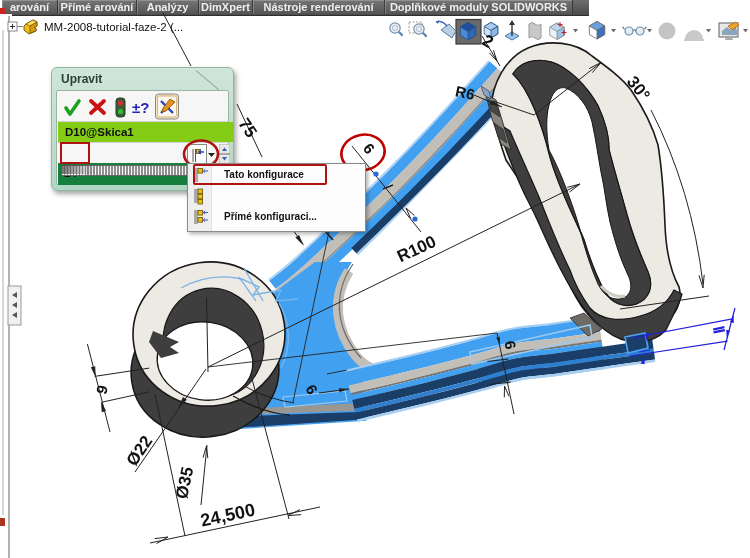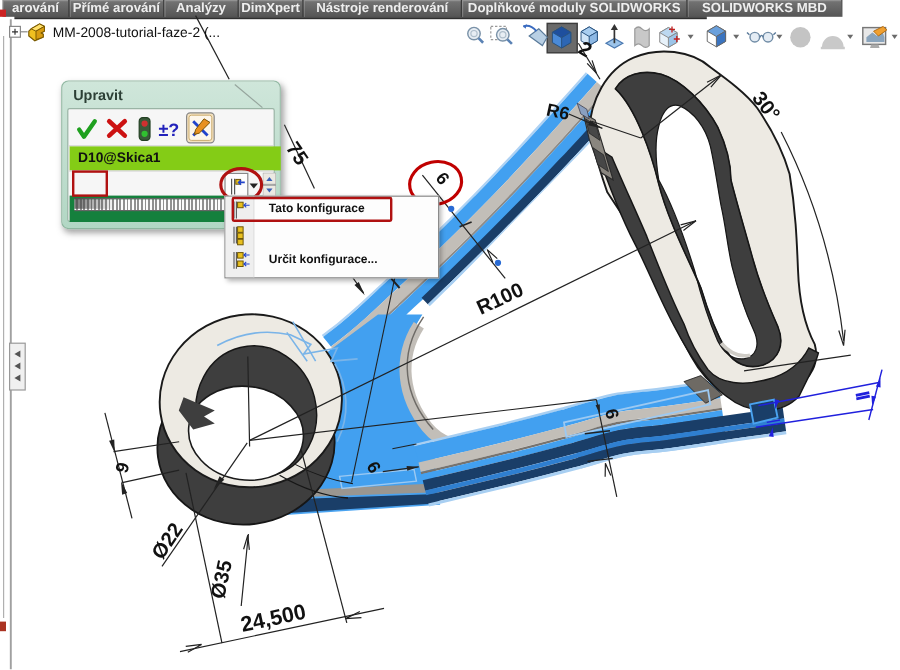--- a/index.html
+++ b/index.html
@@ -40,21 +40,20 @@
   #redell{position:absolute;left:180px;top:137px;}
 </style></head>
 <body>
 <div id="tabbar">
  <span class="tab" style="left:-10px;width:55px">arování</span>
  <span class="tab" style="left:46px;width:78px">Přímé arování</span>
  <span class="tab" style="left:125px;width:61px">Analýzy</span>
  <span class="tab" style="left:187px;width:53px">DimXpert</span>
  <span class="tab" style="left:373px;width:187px">Doplňkové moduly SOLIDWORKS</span>
  <span class="tab" style="left:241px;width:131px">Nástroje renderování</span>
- <span class="tab" style="left:561px;width:128px">SOLIDWORKS MBD</span>
 </div>
 <svg id="mainsvg" width="750" height="558" viewBox="0 0 750 558">
 <g id="model" stroke-linecap="butt">
 <path d="M 268.8,280.0 C 271.1,278.1 278.1,272.8 282.8,269.0 C 287.5,265.1 291.2,262.0 296.8,256.9 C 302.5,251.9 310.1,244.7 316.7,238.6 C 323.3,232.4 329.9,226.3 336.4,220.1 C 343.0,213.9 349.6,207.6 356.1,201.3 C 362.6,195.0 369.1,188.7 375.6,182.3 C 382.0,175.9 388.5,169.4 394.9,162.9 C 401.3,156.3 407.7,149.7 414.0,143.1 C 420.3,136.4 426.7,129.7 432.9,122.9 C 439.2,116.1 445.5,109.3 451.7,102.4 C 457.9,95.5 464.1,88.6 470.3,81.7 C 476.6,74.7 485.8,64.3 488.9,60.8 " fill="none" stroke="#aed2f4" stroke-width="1.9"></path>
 <path d="M 272.5,284.8 C 274.9,282.9 281.9,277.6 286.7,273.7 C 291.4,269.8 295.2,266.6 300.9,261.5 C 306.6,256.4 314.2,249.2 320.8,243.0 C 327.4,236.9 334.0,230.7 340.6,224.5 C 347.2,218.3 353.8,212.0 360.3,205.7 C 366.9,199.4 373.4,193.1 379.9,186.6 C 386.4,180.2 392.8,173.7 399.3,167.1 C 405.7,160.6 412.1,154.0 418.4,147.3 C 424.8,140.6 431.1,133.8 437.4,127.0 C 443.7,120.2 450.0,113.4 456.2,106.5 C 462.5,99.6 468.7,92.7 474.9,85.7 C 481.1,78.8 490.4,68.4 493.5,64.9 " fill="none" stroke="#42a0f0" stroke-width="10.3"></path>
 <path d="M 278.8,292.8 C 281.2,290.9 288.3,285.5 293.1,281.5 C 297.9,277.6 301.9,274.2 307.7,269.0 C 313.5,263.8 321.1,256.6 327.7,250.4 C 334.4,244.3 341.0,238.1 347.6,231.9 C 354.2,225.6 360.8,219.4 367.4,213.0 C 373.9,206.7 380.5,200.3 387.0,193.8 C 393.5,187.4 400.0,180.8 406.5,174.2 C 413.0,167.7 419.4,161.0 425.8,154.3 C 432.2,147.5 438.5,140.8 444.9,133.9 C 451.2,127.1 457.5,120.2 463.7,113.3 C 470.0,106.4 476.2,99.5 482.5,92.5 C 488.7,85.6 498.0,75.1 501.1,71.6 " fill="none" stroke="#c2beb8" stroke-width="10.0"></path>
 <path d="M 282.4,297.4 C 284.8,295.5 292.0,290.0 296.8,286.0 C 301.7,282.0 305.8,278.6 311.6,273.4 C 317.4,268.2 325.1,260.9 331.7,254.7 C 338.4,248.5 345.0,242.4 351.6,236.1 C 358.2,229.9 364.8,223.6 371.4,217.2 C 378.0,210.9 384.6,204.5 391.1,198.0 C 397.7,191.5 404.2,185.0 410.7,178.3 C 417.2,171.7 423.6,165.0 430.0,158.3 C 436.4,151.6 442.8,144.7 449.1,137.9 C 455.5,131.1 461.8,124.2 468.1,117.2 C 474.3,110.3 480.6,103.4 486.8,96.4 C 493.0,89.5 502.3,79.0 505.4,75.5 " fill="none" stroke="#8e8b87" stroke-width="1.7"></path>
 <path d="M 285.8,301.7 C 288.2,299.8 295.4,294.3 300.3,290.3 C 305.2,286.3 309.4,282.7 315.3,277.5 C 321.1,272.2 328.8,265.0 335.5,258.8 C 342.2,252.5 348.8,246.4 355.4,240.1 C 362.0,233.9 368.6,227.6 375.2,221.2 C 381.9,214.8 388.5,208.4 395.0,201.9 C 401.6,195.4 408.1,188.8 414.6,182.2 C 421.1,175.6 427.6,168.8 434.0,162.1 C 440.4,155.3 446.8,148.5 453.2,141.6 C 459.5,134.8 465.8,127.9 472.1,120.9 C 478.4,114.0 484.7,107.0 490.9,100.1 C 497.1,93.1 506.4,82.7 509.5,79.2 " fill="none" stroke="#42a0f0" stroke-width="9.3"></path>
 <path d="M 353.9,250.8 C 357.3,247.5 367.5,237.6 374.4,231.0 C 381.2,224.3 388.0,217.7 394.8,211.0 C 401.7,204.2 408.5,197.5 415.3,190.6 C 422.1,183.8 428.9,176.9 435.7,170.0 C 442.4,163.1 449.2,156.1 455.9,149.1 C 462.6,142.1 469.2,135.0 475.9,127.9 C 482.5,120.8 489.1,113.7 495.7,106.6 C 502.3,99.5 512.1,88.8 515.4,85.3 " fill="none" stroke="#1a3e68" stroke-width="7.5"></path>
 <path d="M 357.3,254.3 C 360.7,251.0 370.9,241.1 377.8,234.5 C 384.6,227.8 391.4,221.2 398.3,214.4 C 405.1,207.7 412.0,200.9 418.8,194.1 C 425.6,187.3 432.4,180.4 439.2,173.4 C 445.9,166.5 452.7,159.5 459.4,152.5 C 466.1,145.4 472.8,138.3 479.5,131.2 C 486.1,124.2 492.7,117.0 499.3,109.9 C 505.9,102.8 515.7,92.1 519.0,88.6 " fill="none" stroke="#a8cff2" stroke-width="2.3"></path>
@@ -310,15 +309,15 @@
     <rect x="10" y="30.2" width="4.6" height="4.6" fill="#e8c020" stroke="#6a5200" stroke-width="0.8"></rect>
     <rect x="10" y="35.4" width="4.6" height="4.6" fill="#e8c020" stroke="#6a5200" stroke-width="0.8"></rect>
     <path d="M 7,46 L 7,60 M 9,46 L 9,60" stroke="#555"></path>
     <rect x="10" y="46.5" width="4.6" height="4.6" fill="#e8c020" stroke="#6a5200" stroke-width="0.8"></rect>
     <rect x="10" y="53.5" width="4.6" height="4.6" fill="#e8c020" stroke="#6a5200" stroke-width="0.8"></rect>
     <path d="M 20,48.5 l -4.5,0 m 1.7,-1.8 l -1.9,1.8 l 1.9,1.8" stroke="#2244cc" fill="none"></path>
     <path d="M 20,56 l -4.5,0 m 1.7,-1.8 l -1.9,1.8 l 1.9,1.8" stroke="#2244cc" fill="none"></path>
    </g>
  </svg>
  <div class="mi" style="top:5px">Tato konfigurace</div>
- <div class="mi" style="top:46.5px">Určit konfigurace...</div>
+ <div class="mi" style="top:46.5px">Přímé konfiguraci...</div>
  <div id="redmi"></div>
 </div>
 
 </body></html>

